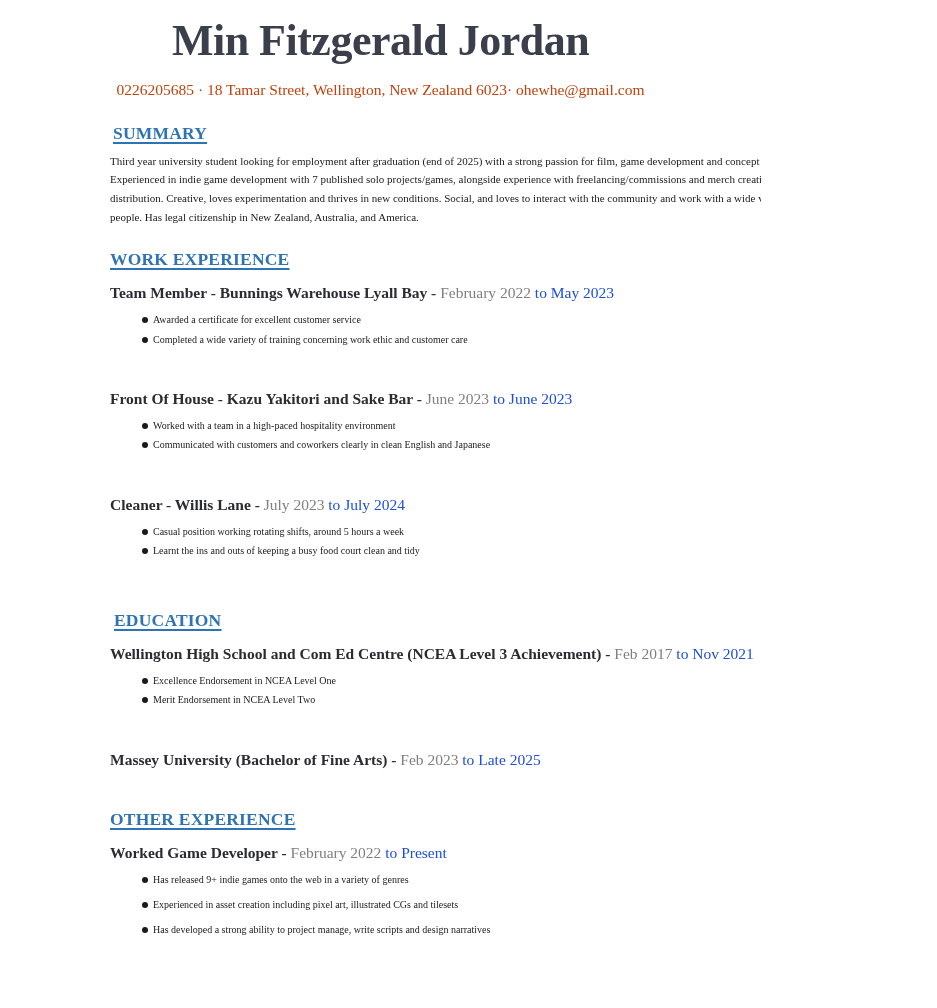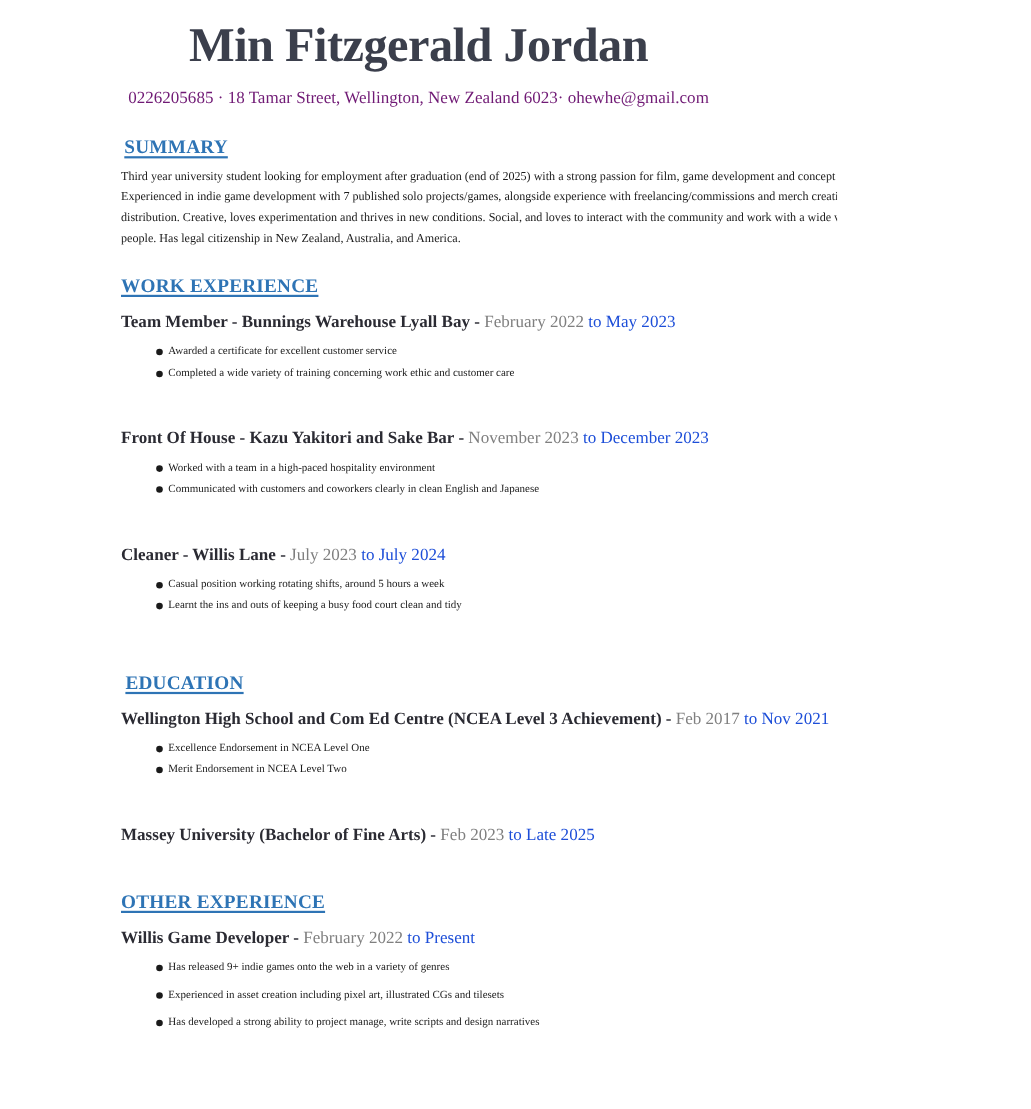--- a/index.html
+++ b/index.html
@@ -20,21 +20,21 @@
     margin-top: 16px;
     font-size: 44px;
     font-weight: 700;
     color: #3b3f4c;
     letter-spacing: -0.5px;
     line-height: 1.15;
   }
   .contact-line {
     margin-top: 14px;
     font-size: 15.5px;
-    color: #701a75;
+    color: #c2410c;
   }
   .content {
     width: 702px;
     margin-left: 110px;
   }
   .section-heading {
     font-size: 17.5px;
     font-weight: 700;
     color: #2e74b5;
     text-decoration: underline;
@@ -110,22 +110,22 @@
       </p>
       <ul class="bullets">
         <li>Awarded a certificate for excellent customer service</li>
         <li>Completed a wide variety of training concerning work ethic and customer care</li>
       </ul>
     </div>
 
     <div class="entry">
       <p class="entry-title">
         <span class="t-bold">Front Of House - Kazu Yakitori and Sake Bar -</span>
-        <span class="t-muted">November 2023</span>
-        <span class="t-rest">to December 2023</span>
+        <span class="t-muted">June 2023</span>
+        <span class="t-rest">to June 2023</span>
       </p>
       <ul class="bullets">
         <li>Worked with a team in a high-paced hospitality environment</li>
         <li>Communicated with customers and coworkers clearly in clean English and Japanese</li>
       </ul>
     </div>
 
     <div class="entry">
       <p class="entry-title">
         <span class="t-bold">Cleaner - Willis Lane -</span>
@@ -157,21 +157,21 @@
         <span class="t-bold">Massey University (Bachelor of Fine Arts) -</span>
         <span class="t-muted">Feb 2023</span>
         <span class="t-rest">to Late 2025</span>
       </p>
     </div>
 
     <div class="section-heading h-other">OTHER EXPERIENCE</div>
 
     <div class="entry">
       <p class="entry-title">
-        <span class="t-bold">Willis Game Developer -</span>
+        <span class="t-bold">Worked Game Developer -</span>
         <span class="t-muted">February 2022</span>
         <span class="t-rest">to Present</span>
       </p>
       <ul class="bullets spaced">
         <li>Has released 9+ indie games onto the web in a variety of genres</li>
         <li>Experienced in asset creation including pixel art, illustrated CGs and tilesets</li>
         <li>Has developed a strong ability to project manage, write scripts and design narratives</li>
       </ul>
     </div>
 

